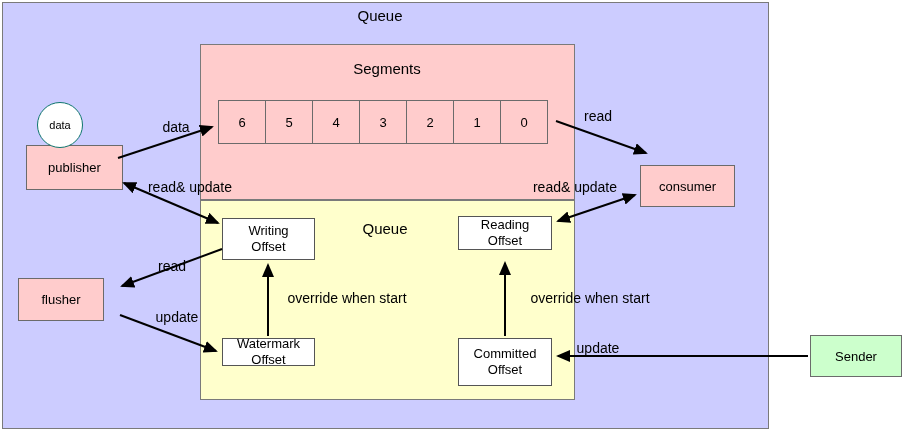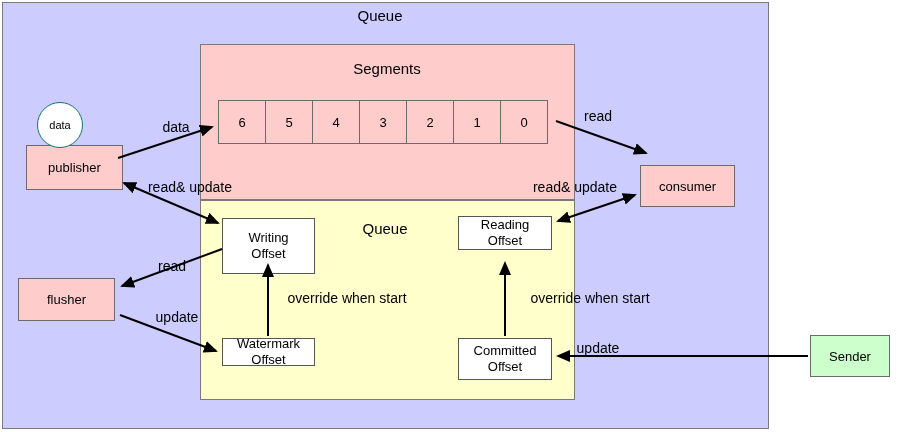--- a/index.html
+++ b/index.html
@@ -66,21 +66,21 @@
     background: var(--node-bg, #ffcccc);
     border: 1px solid #6b6b6b;
     display: flex; align-items: center; justify-content: center;
     font-size: 13px;
     z-index: 3;
     text-align: center;
   }
   .sender-node {
     position: absolute;
     left: 810px; top: 335px;
-    width: 80px; height: 42px;
+    width: 92px; height: 42px;
     background: var(--sender-bg, #ccffcc);
     border: 1px solid #6b6b6b;
     display: flex; align-items: center; justify-content: center;
     font-size: 13px;
     z-index: 3;
   }
   .data-circle {
     position: absolute;
     left: 37px; top: 102px;
     width: 46px; height: 46px;
@@ -135,32 +135,32 @@
   <div class="cells">
     <div class="cell">6</div>
     <div class="cell">5</div>
     <div class="cell">4</div>
     <div class="cell">3</div>
     <div class="cell">2</div>
     <div class="cell">1</div>
     <div class="cell">0</div>
   </div>
 
-  <div class="offset" style="left:222px; top:218px; width:93px; height:56px;">Writing
+  <div class="offset" style="left:222px; top:218px; width:93px; height:42px;">Writing
 Offset</div>
   <div class="offset" style="left:458px; top:216px; width:94px; height:34px;">Reading
 Offset</div>
   <div class="offset" style="left:222px; top:338px; width:93px; height:28px;text-align:center;">Watermark
 Offset</div>
-  <div class="offset" style="left:458px; top:338px; width:94px; height:42px;">Committed
+  <div class="offset" style="left:458px; top:338px; width:94px; height:48px;">Committed
 Offset</div>
 
   <div class="node" style="left:18px; top:145px; width:97px; height:45px;margin-left:8px;">publisher</div>
   <div class="data-circle">data</div>
-  <div class="node" style="left:18px; top:278px; width:97px; height:43px;">flusher</div>
+  <div class="node" style="left:18px; top:278px; width:86px; height:43px;">flusher</div>
   <div class="node" style="left:640px; top:150px; width:95px; height:42px;margin-top:15px;">consumer</div>
   <div class="sender-node">Sender</div>
 
   <svg class="overlay" viewBox="0 0 904 432" xmlns="http://www.w3.org/2000/svg">
     <defs>
       <marker id="arrowhead" orient="auto-start-reverse" markerUnits="userSpaceOnUse" markerWidth="14" markerHeight="12" refX="12" refY="6">
         <path d="M0,0 L14,6 L0,12 Z" fill="#000"></path>
       </marker>
     </defs>
     <line x1="118" y1="158" x2="212" y2="127" marker-end="url(#arrowhead)"></line>

